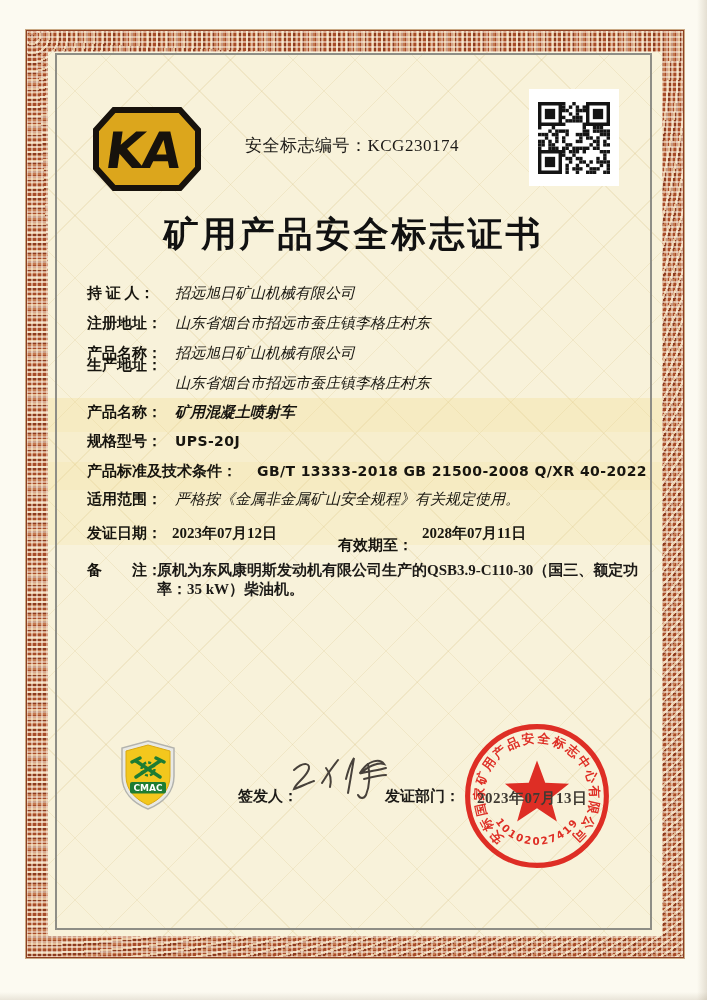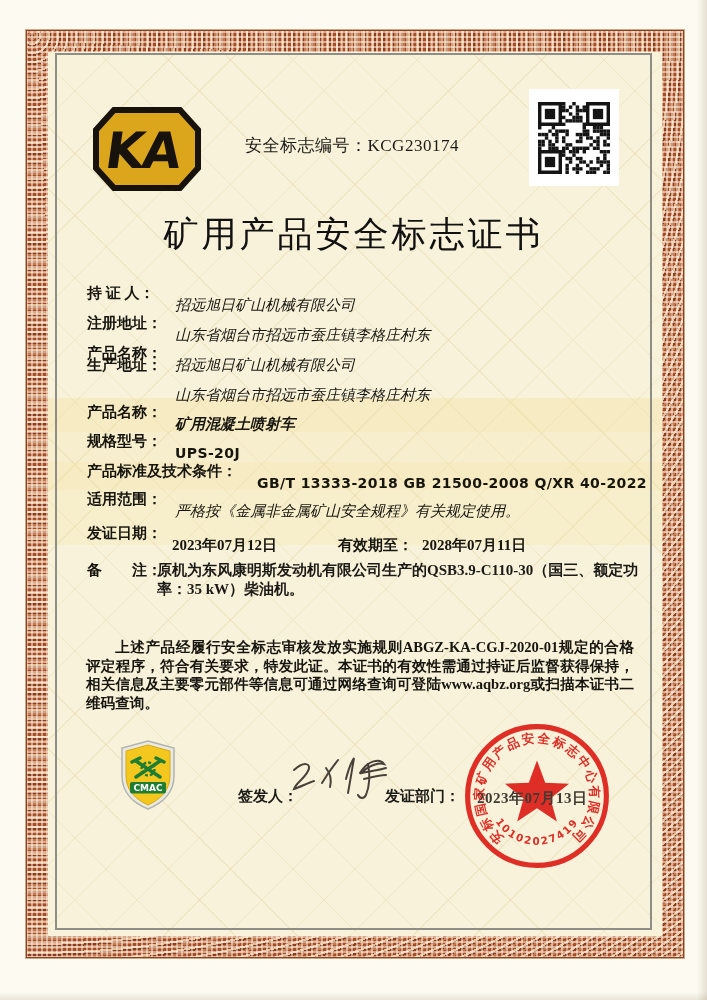--- a/index.html
+++ b/index.html
@@ -34,23 +34,23 @@
     background:linear-gradient(90deg, rgba(0,0,0,0), rgba(120,100,70,.18));}
   .edge-shade-b{position:absolute;left:0;bottom:0;width:100%;height:8px;
     background:linear-gradient(180deg, rgba(0,0,0,0), rgba(120,100,70,.14));}
 
   .abs{position:absolute;}
   .cert-no{left:245px;top:134px;font-size:17px;letter-spacing:.5px;font-weight:500;}
   .cert-no .num{font-family:"Liberation Serif",serif;}
   .qr-box{left:529px;top:89px;width:90px;height:97px;background:#ffffff;
     display:flex;align-items:center;justify-content:center;}
   .title{left:0;top:211px;width:707px;text-align:center;
-    font-size:35px;font-weight:400;letter-spacing:3px;color:#111;}
+    font-size:35px;font-weight:700;letter-spacing:3px;color:#111;}
   .lbl{position:absolute;font-size:15px;font-weight:700;color:#17150f;white-space:nowrap;}
-  .val{position:absolute;font-size:15px;font-weight:500;color:#17150f;white-space:nowrap;margin-top:12px;}
+  .val{position:absolute;font-size:15px;font-weight:500;color:#17150f;white-space:nowrap;}
   .val.sansb{font-family:"DejaVu Sans","Liberation Sans",sans-serif;font-weight:700;font-size:14px;letter-spacing:.4px;}
   .val.kai{font-style:italic;}
   .remark-val{position:absolute;font-size:15px;font-weight:600;line-height:19px;white-space:normal;}
   .statement{left:86px;top:638px;width:548px;font-size:14.6px;font-weight:600;
     line-height:18.6px;text-align:justify;text-indent:2em;color:#17150f;}
   .sig-label{font-size:15px;font-weight:700;margin-top:21px;}
   .stamp-date{left:477px;top:789px;font-size:15px;font-weight:700;color:#3f3a33;z-index:6;letter-spacing:.5px;}
   .seal{left:462px;top:721px;width:150px;height:150px;z-index:5;opacity:.93;}
 </style>
 </head>
@@ -260,21 +260,20 @@
   <span class="val kai" style="left:175px;top:490px;">严格按《金属非金属矿山安全规程》有关规定使用。</span>
 
   <span class="lbl" style="left:87px;top:524px;">发证日期：</span>
   <span class="val" style="left:172px;top:524px;font-weight:600;">2023年07月12日</span>
   <span class="lbl" style="left:338px;top:524px;margin-top:12px;">有效期至：</span>
   <span class="val" style="left:422px;top:524px;font-weight:600;">2028年07月11日</span>
 
   <span class="lbl" style="left:87px;top:561px;">备　　注：</span>
   <div class="remark-val" style="left:157px;top:561px;width:492px;">原机为东风康明斯发动机有限公司生产的QSB3.9-C110-30（国三、额定功率：35 kW）柴油机。</div>
 
-  <div class="abs statement">上述产品经履行安全标志审核发放实施规则ABGZ-KA-CGJ-2020-01规定的合格评定程序，符合有关要求，特发此证。本证书的有效性需通过持证后监督获得保持，相关信息及主要零元部件等信息可通过网络查询可登陆www.aqbz.org或扫描本证书二维码查询。</div>
 
   <svg class="abs" style="left:118px;top:740px;" width="60" height="70" viewBox="0 0 60 70">
     <path d="M30,1 L56,8 V36 C56,52 45,63 30,69 C15,63 4,52 4,36 V8 Z" fill="#e9e9e4" stroke="#b3b3ad" stroke-width="1.5"></path>
     <path d="M30,5 L52,11 V36 C52,50 43,59 30,65 C17,59 8,50 8,36 V11 Z" fill="#f3c71d" stroke="#d9a912" stroke-width="1"></path>
     <g stroke="#1e7c33" stroke-width="3.4" stroke-linecap="round">
       <path d="M18,21 L42,37" fill="none"></path>
       <path d="M42,21 L18,37" fill="none"></path>
       <path d="M14,22 L22,18" fill="none"></path>
       <path d="M38,18 L46,22" fill="none"></path>
     </g>

